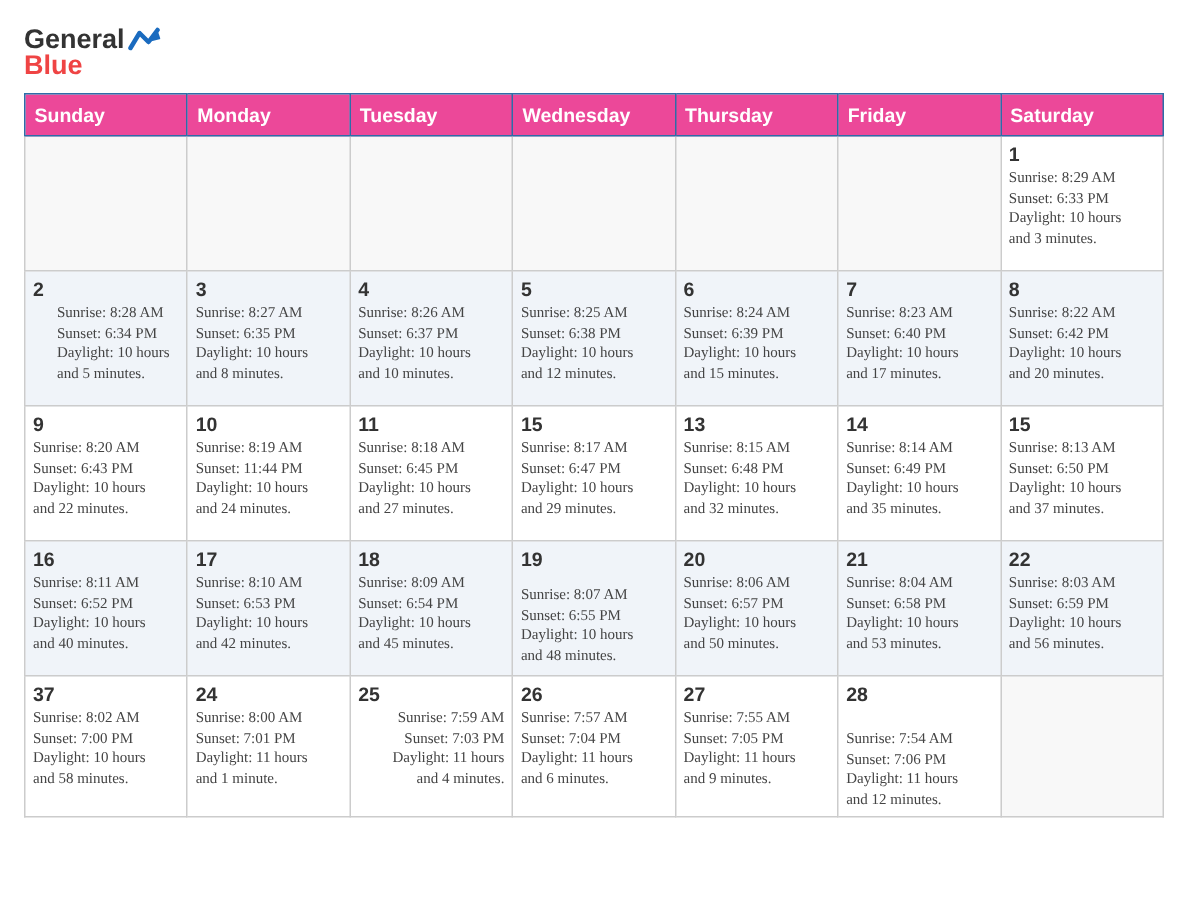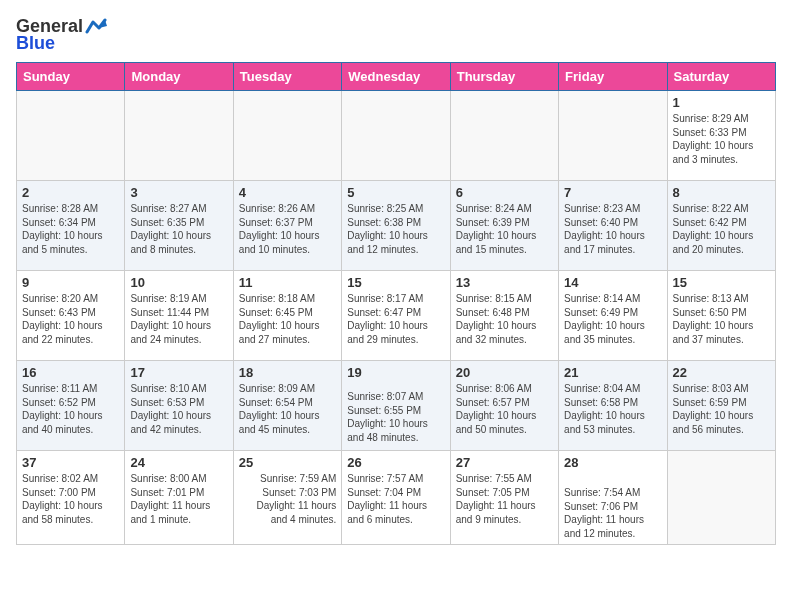--- a/index.html
+++ b/index.html
@@ -61,39 +61,40 @@
     .day-number {
       font-size: 13px;
       font-weight: bold;
       color: #333;
       margin-bottom: 2px;
     }
     .day-info {
       font-size: 10px;
       color: #444;
       line-height: 1.35;
+      font-family: Liberation Serif, serif;
     }
     .alt-row td {
       background: #f0f4f9;
     }
   </style>
 </head>
 <body>
 
 <div class="header">
   <div class="logo">
   <div style="display:flex;flex-direction:column;align-items:flex-start">
     <div style="display:flex;align-items:center">
       <span style="font-size:18px;font-weight:bold;color:#333;">General</span>
       <svg width="22" height="18" viewBox="0 0 22 18" style="margin-left:2px">
         <polyline points="2,14 8,4 14,10 20,2" fill="none" stroke="#1a6bbf" stroke-width="3" stroke-linecap="round" stroke-linejoin="round"></polyline>
         <polygon points="14,10 20,2 22,8" fill="#1a6bbf"></polygon>
       </svg>
     </div>
-    <span style="font-size:18px;font-weight:bold;color:#1d4ed8;margin-top:-4px;">Blue</span>
+    <span style="font-size:18px;font-weight:bold;color:#ef4444;margin-top:-4px;">Blue</span>
   </div>
 </div>
   <div class="title-block">
     <div class="month-title"></div>
     <div class="subtitle"></div>
   </div>
 </div>
 
 <table class="calendar">
   <thead>
@@ -119,21 +120,21 @@
           <div class="day-number">1</div>
           <div class="day-info" style="white-space: pre-line;">Sunrise: 8:29 AM
 Sunset: 6:33 PM
 Daylight: 10 hours
 and 3 minutes.</div>
         </td>
       </tr>
       <tr class="alt-row">
         <td>
           <div class="day-number">2</div>
-          <div class="day-info" style="white-space: pre-line;">Sunrise: 8:28 AM
+          <div class="day-info" style="white-space: pre-line; margin-left: 16px;">Sunrise: 8:28 AM
 Sunset: 6:34 PM
 Daylight: 10 hours
 and 5 minutes.</div>
         </td>
         <td>
           <div class="day-number">3</div>
           <div class="day-info" style="white-space: pre-line;">Sunrise: 8:27 AM
 Sunset: 6:35 PM
 Daylight: 10 hours
 and 8 minutes.</div>

